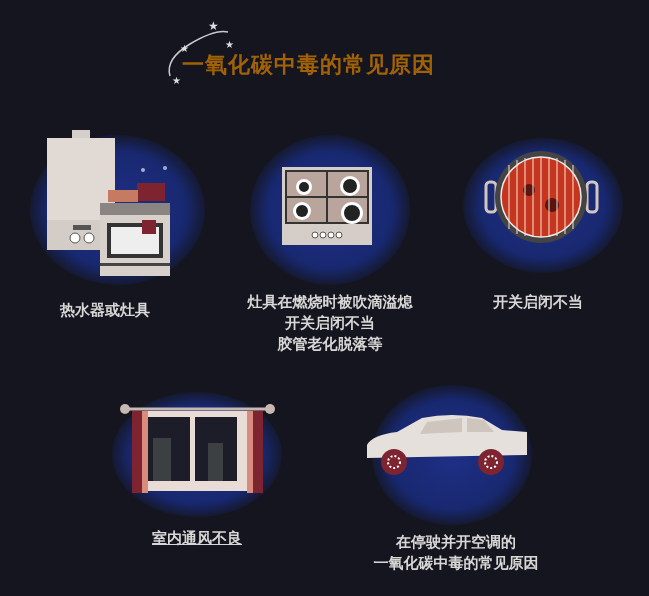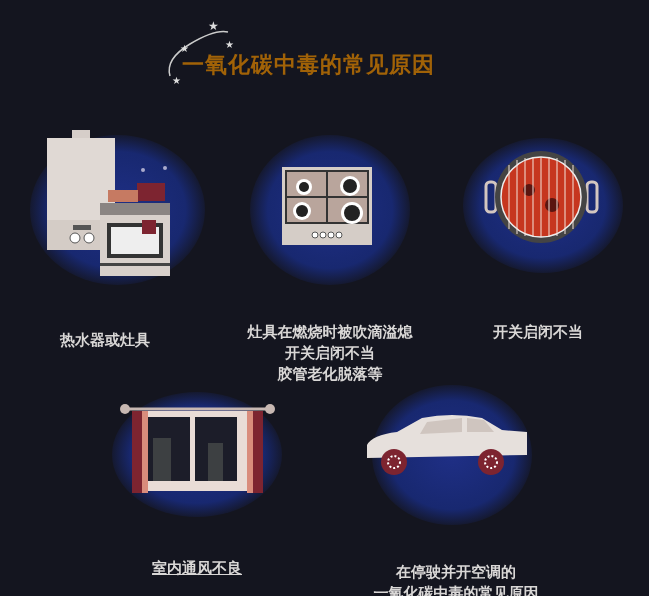--- a/index.html
+++ b/index.html
@@ -2,21 +2,21 @@
 <html><head>
 <meta charset="utf-8">
 <style>
   html, body { margin:0; padding:0; }
   body { width:649px; height:596px; background:#14151f; position:relative; overflow:hidden;
          font-family:"DejaVu Sans", sans-serif; }
   .title { position:absolute; left:182px; top:50px; font-size:22px; font-weight:bold; color:#a16207; letter-spacing:1px; }
   .arc { position:absolute; left:160px; top:14px; }
   .item { position:absolute; }
   .blob { position:absolute; border-radius:50%; background:radial-gradient(ellipse at center, #1f2f86 0%, #182870 55%, rgba(20,21,31,0) 75%); }
-  .label { position:absolute; color:#d9d7d6; font-size:15px; text-align:center; line-height:21px; font-weight:bold;margin-top:30px; }
+  .label { position:absolute; color:#d9d7d6; font-size:15px; text-align:center; line-height:21px; font-weight:bold; }
 </style>
 </head>
 <body>
 
 <svg class="arc" width="80" height="70" viewBox="0 0 80 70">
   <path d="M10 62 Q 5 45 30 30 Q 55 15 68 18" stroke="#ccc" stroke-width="1.5" fill="none"></path>
   <text x="48" y="16" fill="#ddd" font-size="12">★</text>
   <text x="20" y="38" fill="#ddd" font-size="10">★</text>
   <text x="65" y="34" fill="#ddd" font-size="10">★</text>
   <text x="12" y="70" fill="#ddd" font-size="10">★</text>

